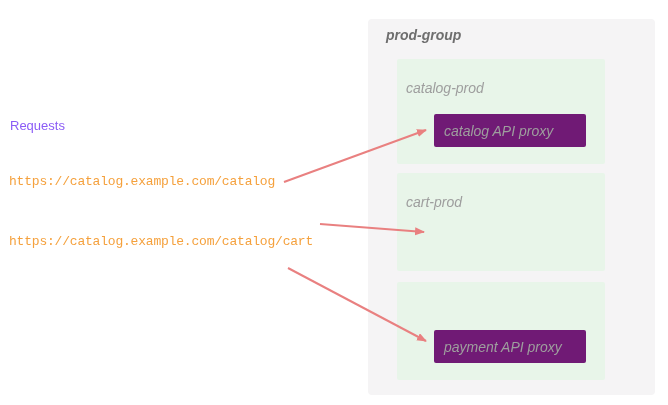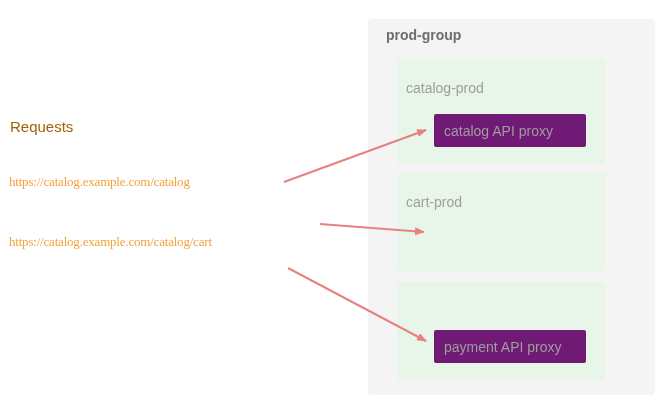--- a/index.html
+++ b/index.html
@@ -11,44 +11,45 @@
     position: relative;
     width: 668px;
     height: 405px;
     background: #ffffff;
     overflow: hidden;
   }
   .requests-heading {
     position: absolute;
     left: 10px;
     top: 118px;
-    font-size: 15px;
-    color: #a16207;
+    font-size: 13px;
+    color: #8b5cf6;
   }
   .url {
     position: absolute;
     left: 9px;
-    font-family: Liberation Serif, serif;
+    font-family: Liberation Mono, monospace;
     font-size: 13px;
     color: #f5a13d;
     white-space: nowrap;
     letter-spacing: -0.2px;
   }
   .url-1 { top: 174px; }
   .url-2 { top: 218px; margin-top: 16px; }
   .url-3 { top: 264px; }
 
   .group-panel {
     position: absolute;
     left: 368px;
     top: 19px;
     width: 287px;
     height: 376px;
     background: #f5f4f5;
     border-radius: 4px;
+    font-style: italic;
   }
   .group-title {
     position: absolute;
     left: 18px;
     top: 8px;
     font-size: 14px;
     font-weight: bold;
     color: #6e6e6e;
   }
   .env-box {

